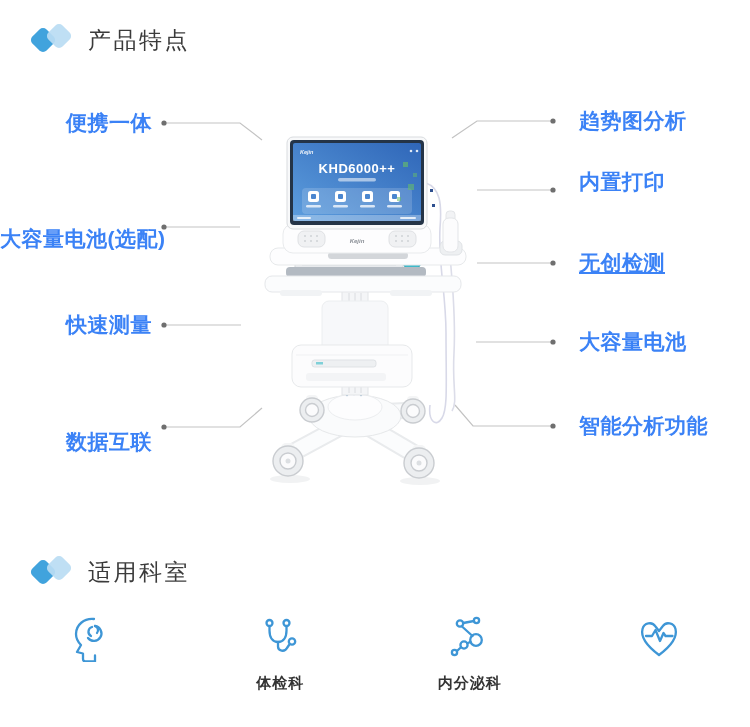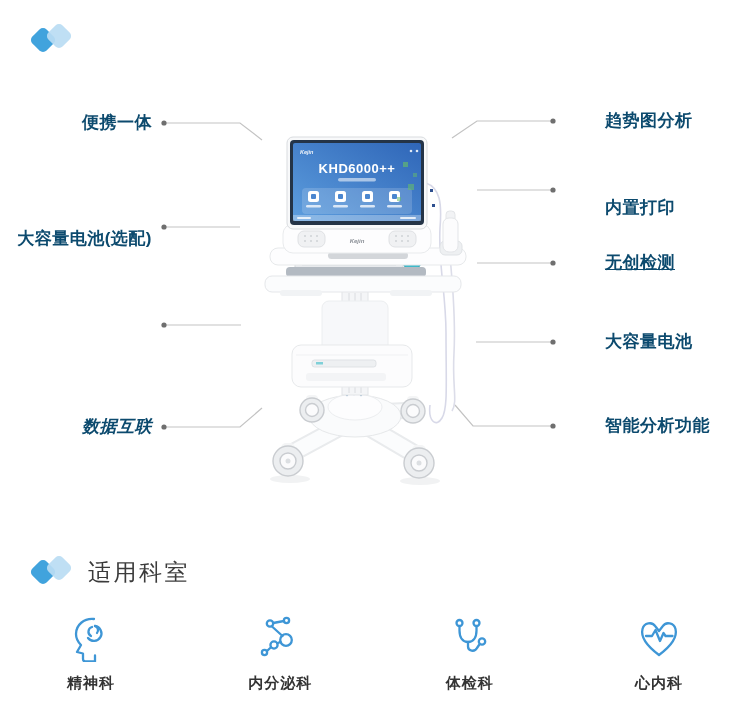--- a/index.html
+++ b/index.html
@@ -11,26 +11,26 @@
   .logo-diamonds{position:relative;width:46px;height:36px;flex:0 0 auto;}
   .logo-diamonds .d1{position:absolute;left:3px;top:8px;width:20px;height:20px;border-radius:5px;
                      background:#41a3dd;transform:rotate(45deg);}
   .logo-diamonds .d2{position:absolute;left:19px;top:4px;width:20px;height:20px;border-radius:5px;
                      background:#badcf3;transform:rotate(45deg);opacity:.92;}
   .section-title{font-size:23px;color:#3b3b3b;letter-spacing:2.5px;margin-left:12px;}
   #features-header{top:20px;}
   #departments-header{top:552px;}
 
   
-  .feat{position:absolute;color:#0c4a6e;font-weight:bold;font-size:17px;line-height:16px;
+  .feat{position:absolute;color:#3b82f6;font-weight:bold;font-size:21px;line-height:16px;
         letter-spacing:.5px;white-space:nowrap;}
   .feat.left{left:0;width:152px;text-align:right;}
-  .feat.right{left:579px;text-align:center;margin-left:26px;}
-  #feat-l1{top:115px;} #feat-l2{top:231px;} #feat-l3{top:317px;} #feat-l4{top:419px;font-style:italic;}
-  #feat-r1{top:113px;} #feat-r2{top:200px;} #feat-r3{top:255px;text-decoration:underline;} #feat-r4{top:334px;} #feat-r5{top:418px;}
+  .feat.right{left:579px;text-align:center;}
+  #feat-l1{top:115px;} #feat-l2{top:231px;} #feat-l3{top:317px;} #feat-l4{top:434px;}
+  #feat-r1{top:113px;} #feat-r2{top:174px;} #feat-r3{top:255px;text-decoration:underline;} #feat-r4{top:334px;} #feat-r5{top:418px;}
 
   .overlay-lines{position:absolute;left:0;top:0;pointer-events:none;}
   .device-svg{position:absolute;left:250px;top:133px;}
 
   
   .departments{position:absolute;left:0;top:612px;width:750px;padding:0 20px;box-sizing:border-box;
                display:flex;justify-content:space-between;}
   .dept{width:142px;text-align:center;}
   .dept .icon-box{height:52px;display:flex;align-items:center;justify-content:center;}
   .dept-label{margin-top:10px;font-size:15px;font-weight:bold;color:#333;letter-spacing:1px;}
@@ -38,20 +38,21 @@
 </head>
 <body>
 
 <div class="canvas">
 
   <div class="section-header" id="features-header">
     <span class="logo-diamonds">
       <span class="d1"></span>
         <span class="d2"></span>
     </span>
+    <span class="section-title">产品特点</span>
   </div>
 
   <svg class="overlay-lines" width="750" height="520" viewBox="0 0 750 520">
     <g stroke="#c3c3c3" stroke-width="1.2" fill="none">
       <path d="M164 123 H240 L262 140"></path>
       <path d="M164 227 H240"></path>
       <path d="M164 325 H241"></path>
       <path d="M164 427 H240 L262 408"></path>
       <path d="M553 121 H477 L452 138"></path>
       <path d="M553 190 H477"></path>
@@ -67,20 +68,21 @@
       <circle cx="553" cy="121" r="2.6"></circle>
         <circle cx="553" cy="190" r="2.6"></circle>
       <circle cx="553" cy="263" r="2.6"></circle>
         <circle cx="553" cy="342" r="2.6"></circle>
       <circle cx="553" cy="426" r="2.6"></circle>
     </g>
   </svg>
 
   <div class="feat left" id="feat-l1">便携一体</div>
   <div class="feat left" id="feat-l2">大容量电池(选配)</div>
+  <div class="feat left" id="feat-l3">快速测量</div>
   <div class="feat left" id="feat-l4">数据互联</div>
   <div class="feat right" id="feat-r1">趋势图分析</div>
   <div class="feat right" id="feat-r2">内置打印</div>
   <div class="feat right" id="feat-r3">无创检测</div>
   <div class="feat right" id="feat-r4">大容量电池</div>
   <div class="feat right" id="feat-r5">智能分析功能</div>
 
   <svg class="device-svg" width="230" height="362" viewBox="0 0 230 362">
     <defs>
       <linearGradient id="scr" x1="0" y1="1" x2="1" y2="0">
@@ -243,23 +245,35 @@
 
     <div class="dept">
       <div class="icon-box">
         <svg width="48" height="48" viewBox="0 0 48 48" fill="none" stroke="#3e96d6" stroke-width="2.3" stroke-linecap="round" stroke-linejoin="round">
           <path d="M27 5 C17 4 9 11 9 20 c0 5 2 8 5 11 l-4 7 6 1.5 v5.5 c0 1.5 1 2.5 2.5 2.5 H28 v-6"></path>
           <path d="M28 12 a7.5 7.5 0 1 1 -7 12"></path>
           <path d="M25 13 c-4 1 -5 7 -1 9"></path>
           <path d="M28 12 c3 1 4 5 2 7"></path>
         </svg>
       </div>
-      <div class="dept-label">精神科</div>
     </div>
 
+
+    <div class="dept">
+      <div class="icon-box">
+        <svg width="48" height="48" viewBox="0 0 48 48" fill="none" stroke="#3e96d6" stroke-width="2.3" stroke-linecap="round" stroke-linejoin="round">
+          <circle cx="13.5" cy="9" r="3"></circle>
+          <circle cx="30.5" cy="9" r="3"></circle>
+          <path d="M13.5 12.5 v4 c0 7.5 3.5 11.5 8.5 11.5 s8.5-4 8.5-11.5 v-4"></path>
+          <path d="M22 28 v4.5 c0 4.5 6.5 6 9 1.5 l2-3"></path>
+          <circle cx="36" cy="27.5" r="3.2"></circle>
+        </svg>
+      </div>
+      <div class="dept-label">体检科</div>
+    </div>
 
     <div class="dept">
       <div class="icon-box">
         <svg width="48" height="48" viewBox="0 0 48 48" fill="none" stroke="#3e96d6" stroke-width="2.3" stroke-linecap="round" stroke-linejoin="round">
           <circle cx="14" cy="9.5" r="3.2"></circle>
           <circle cx="30.5" cy="6.5" r="2.6"></circle>
           <circle cx="30" cy="26" r="5.8"></circle>
           <circle cx="8.5" cy="38.5" r="2.6"></circle>
           <circle cx="18" cy="31" r="3.6"></circle>
           <line x1="17.2" y1="9" x2="27.9" y2="7"></line>
@@ -267,34 +281,20 @@
           <line x1="11" y1="37" x2="14.7" y2="33.5"></line>
           <line x1="21.5" y1="29.3" x2="24.6" y2="27.7"></line>
         </svg>
       </div>
       <div class="dept-label">内分泌科</div>
     </div>
 
     <div class="dept">
       <div class="icon-box">
         <svg width="48" height="48" viewBox="0 0 48 48" fill="none" stroke="#3e96d6" stroke-width="2.3" stroke-linecap="round" stroke-linejoin="round">
-          <circle cx="13.5" cy="9" r="3"></circle>
-          <circle cx="30.5" cy="9" r="3"></circle>
-          <path d="M13.5 12.5 v4 c0 7.5 3.5 11.5 8.5 11.5 s8.5-4 8.5-11.5 v-4"></path>
-          <path d="M22 28 v4.5 c0 4.5 6.5 6 9 1.5 l2-3"></path>
-          <circle cx="36" cy="27.5" r="3.2"></circle>
-        </svg>
-      </div>
-      <div class="dept-label">体检科</div>
-    </div>
-
-    <div class="dept">
-      <div class="icon-box">
-        <svg width="48" height="48" viewBox="0 0 48 48" fill="none" stroke="#3e96d6" stroke-width="2.3" stroke-linecap="round" stroke-linejoin="round">
           <path d="M24 41 C12 32 5.5 23 7.5 15 c1.5-6 9.5-8 13-2.5 L24 17 l3.5-4.5 c3.5-5.5 11.5-3.5 13 2.5 2 8-4.5 17-16.5 26 z"></path>
           <path d="M11 22 h6 l3.5-6 4.5 11 3.5-8 2 3 h7"></path>
         </svg>
       </div>
-      <div class="dept-label">心内科</div>
     </div>
 
   </div>
 </div>
 
 </body></html>

